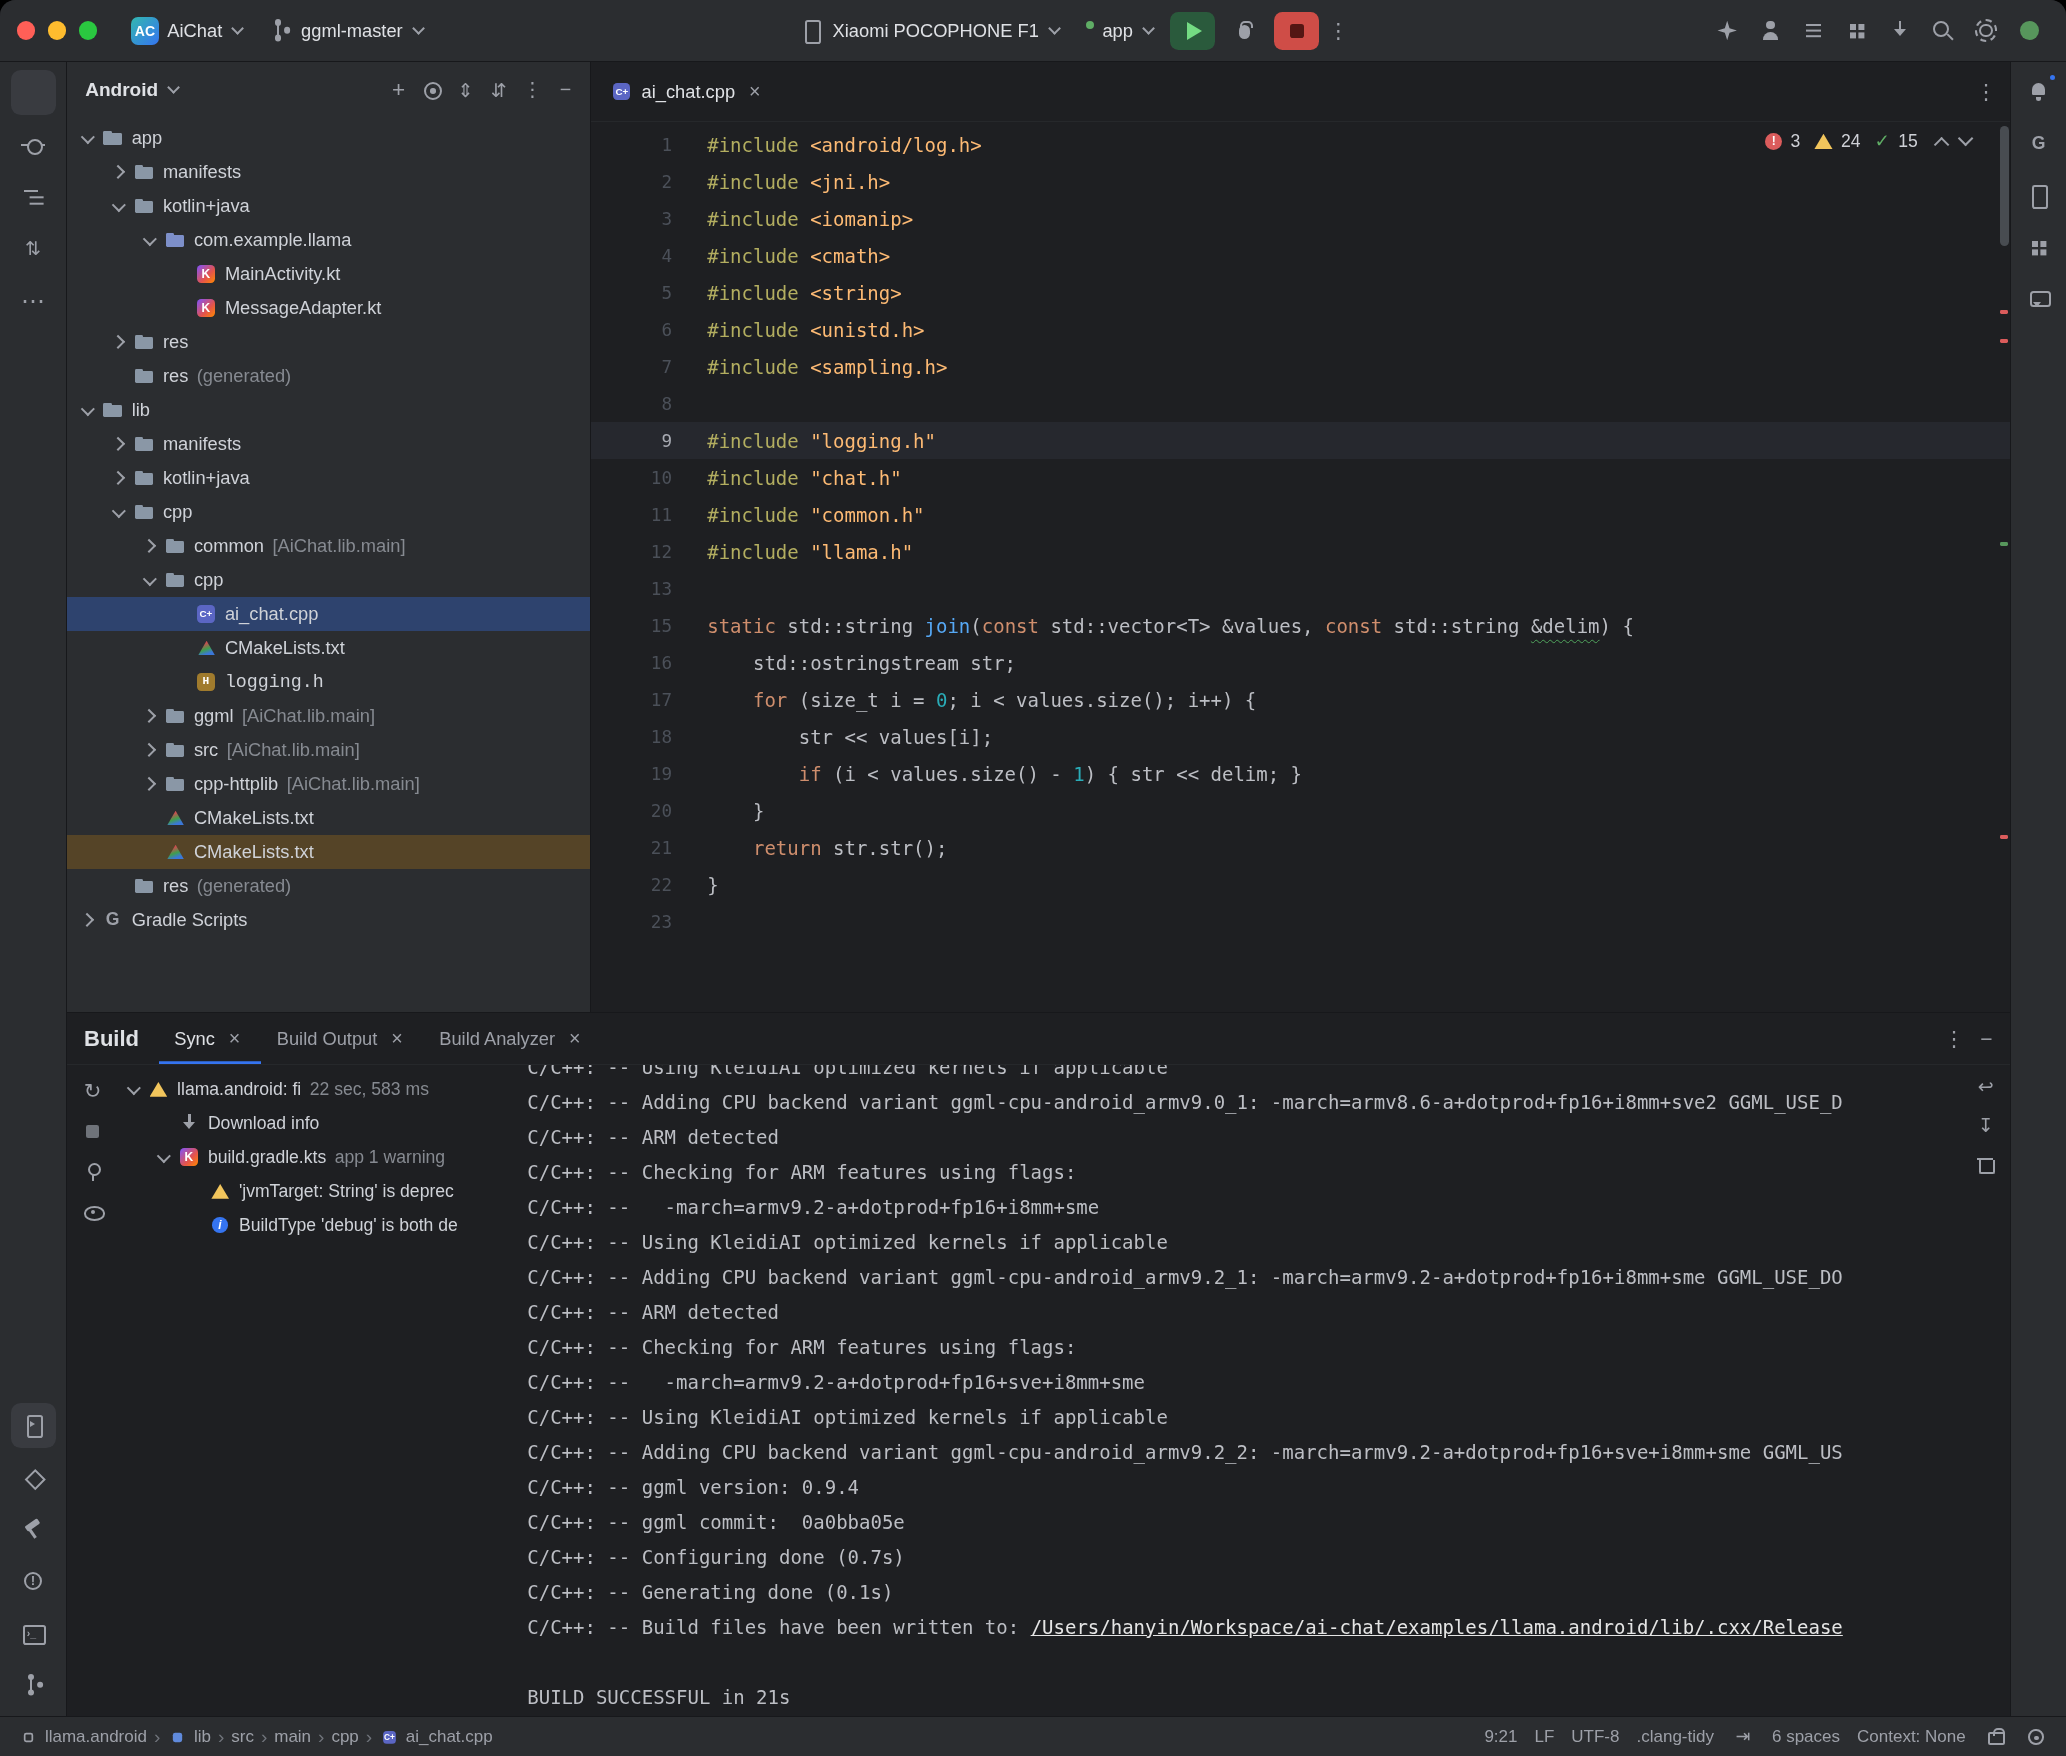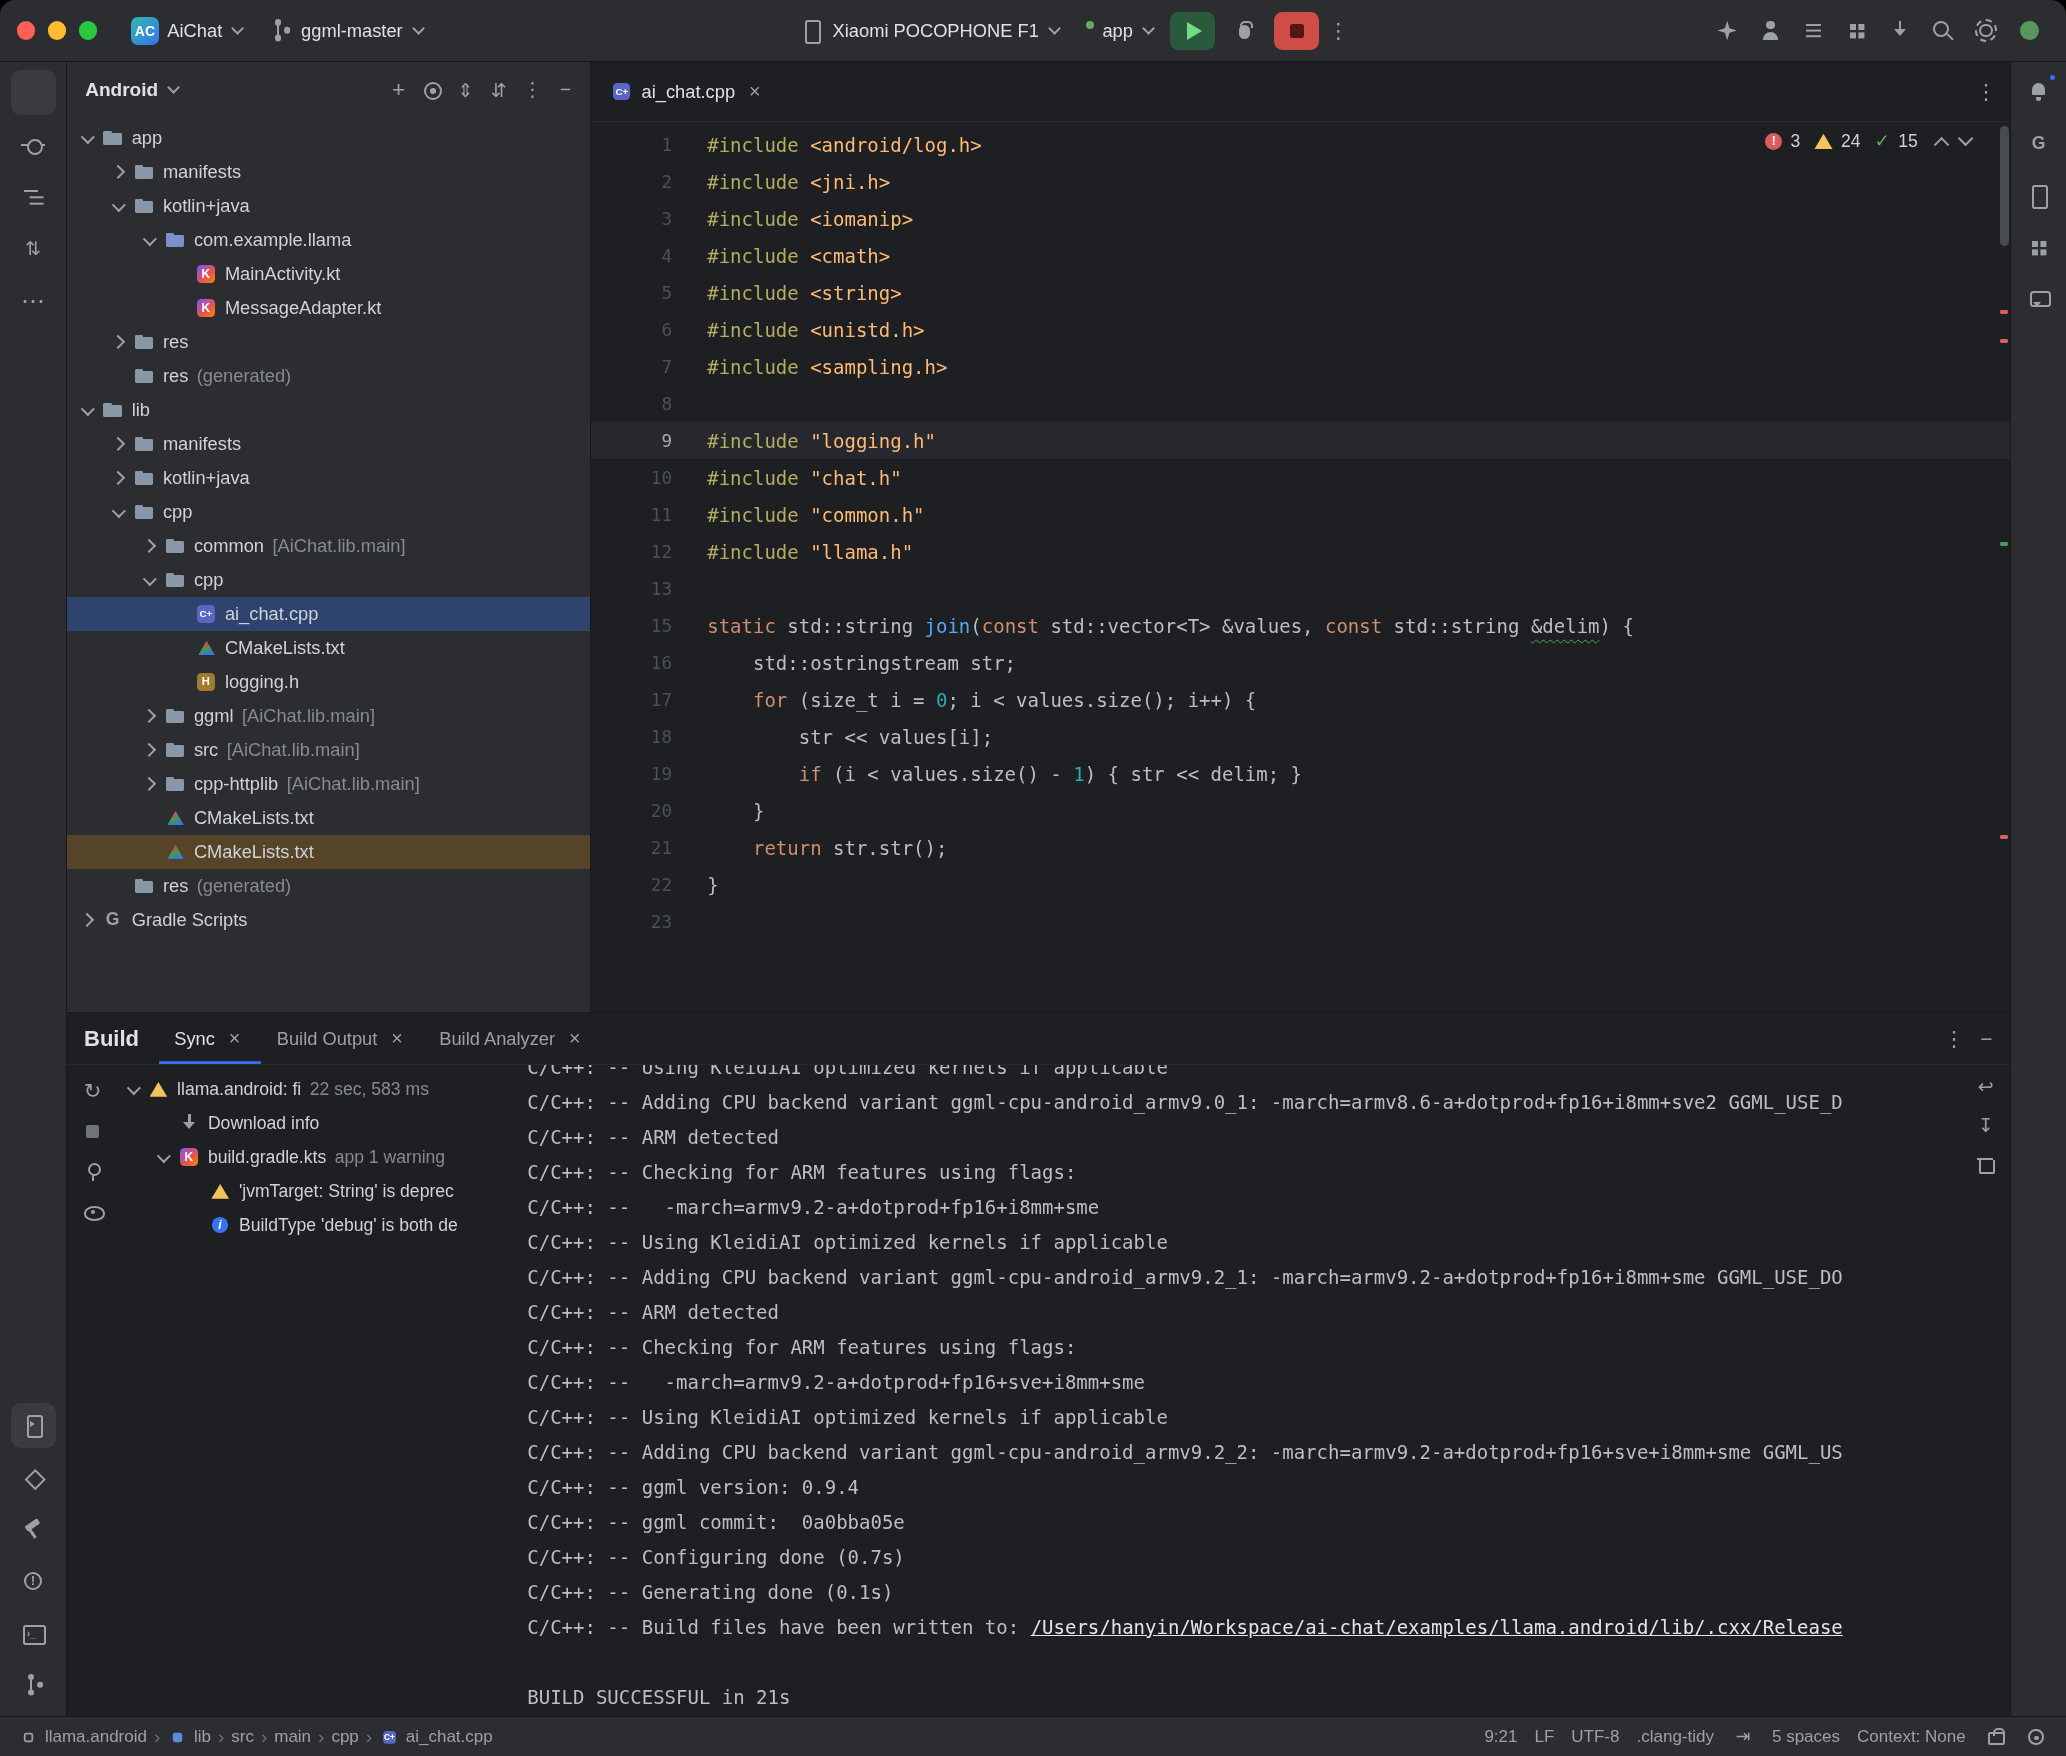--- a/index.html
+++ b/index.html
@@ -417,21 +417,21 @@
               <div class="trow selected" style="padding-left: 103px;">
                 <span class="chev"></span>
                 <span class="ic ic-cpp-file"></span>
                 <span class="tlabel">ai_chat.cpp</span>
               </div>
               <div class="trow" style="padding-left: 103px;">
                 <span class="chev"></span>
                 <span class="ic ic-cmake-file"></span>
                 <span class="tlabel">CMakeLists.txt</span>
               </div>
-              <div class="trow" style="padding-left: 103px;">
+              <div class="trow" style="padding-left: 103px; font-family: Liberation Mono, monospace;">
                 <span class="chev"></span>
                 <span class="ic ic-header-file"></span>
                 <span class="tlabel">logging.h</span>
               </div>
               <div class="trow" style="padding-left: 72px;">
                 <span class="chev right"></span>
                 <span class="ic ic-folder-module"></span>
                 <span class="tlabel">ggml</span>
                 <span class="textra">[AiChat.lib.main]</span>
               </div>
@@ -695,21 +695,21 @@
         <span class="sb-item">
           <span class="sb-label">UTF-8</span>
         </span>
         <span class="sb-item">
           <span class="sb-label">.clang-tidy</span>
         </span>
         <span class="sb-item">
           <span class="ic ic-indent-options"></span>
         </span>
         <span class="sb-item">
-          <span class="sb-label">5 spaces</span>
+          <span class="sb-label">6 spaces</span>
         </span>
         <span class="sb-item">
           <span class="sb-label">Context: None</span>
         </span>
         <span class="sb-item">
           <span class="ic ic-lock-open"></span>
         </span>
         <span class="sb-item">
           <span class="ic ic-ide-messages"></span>
         </span>

